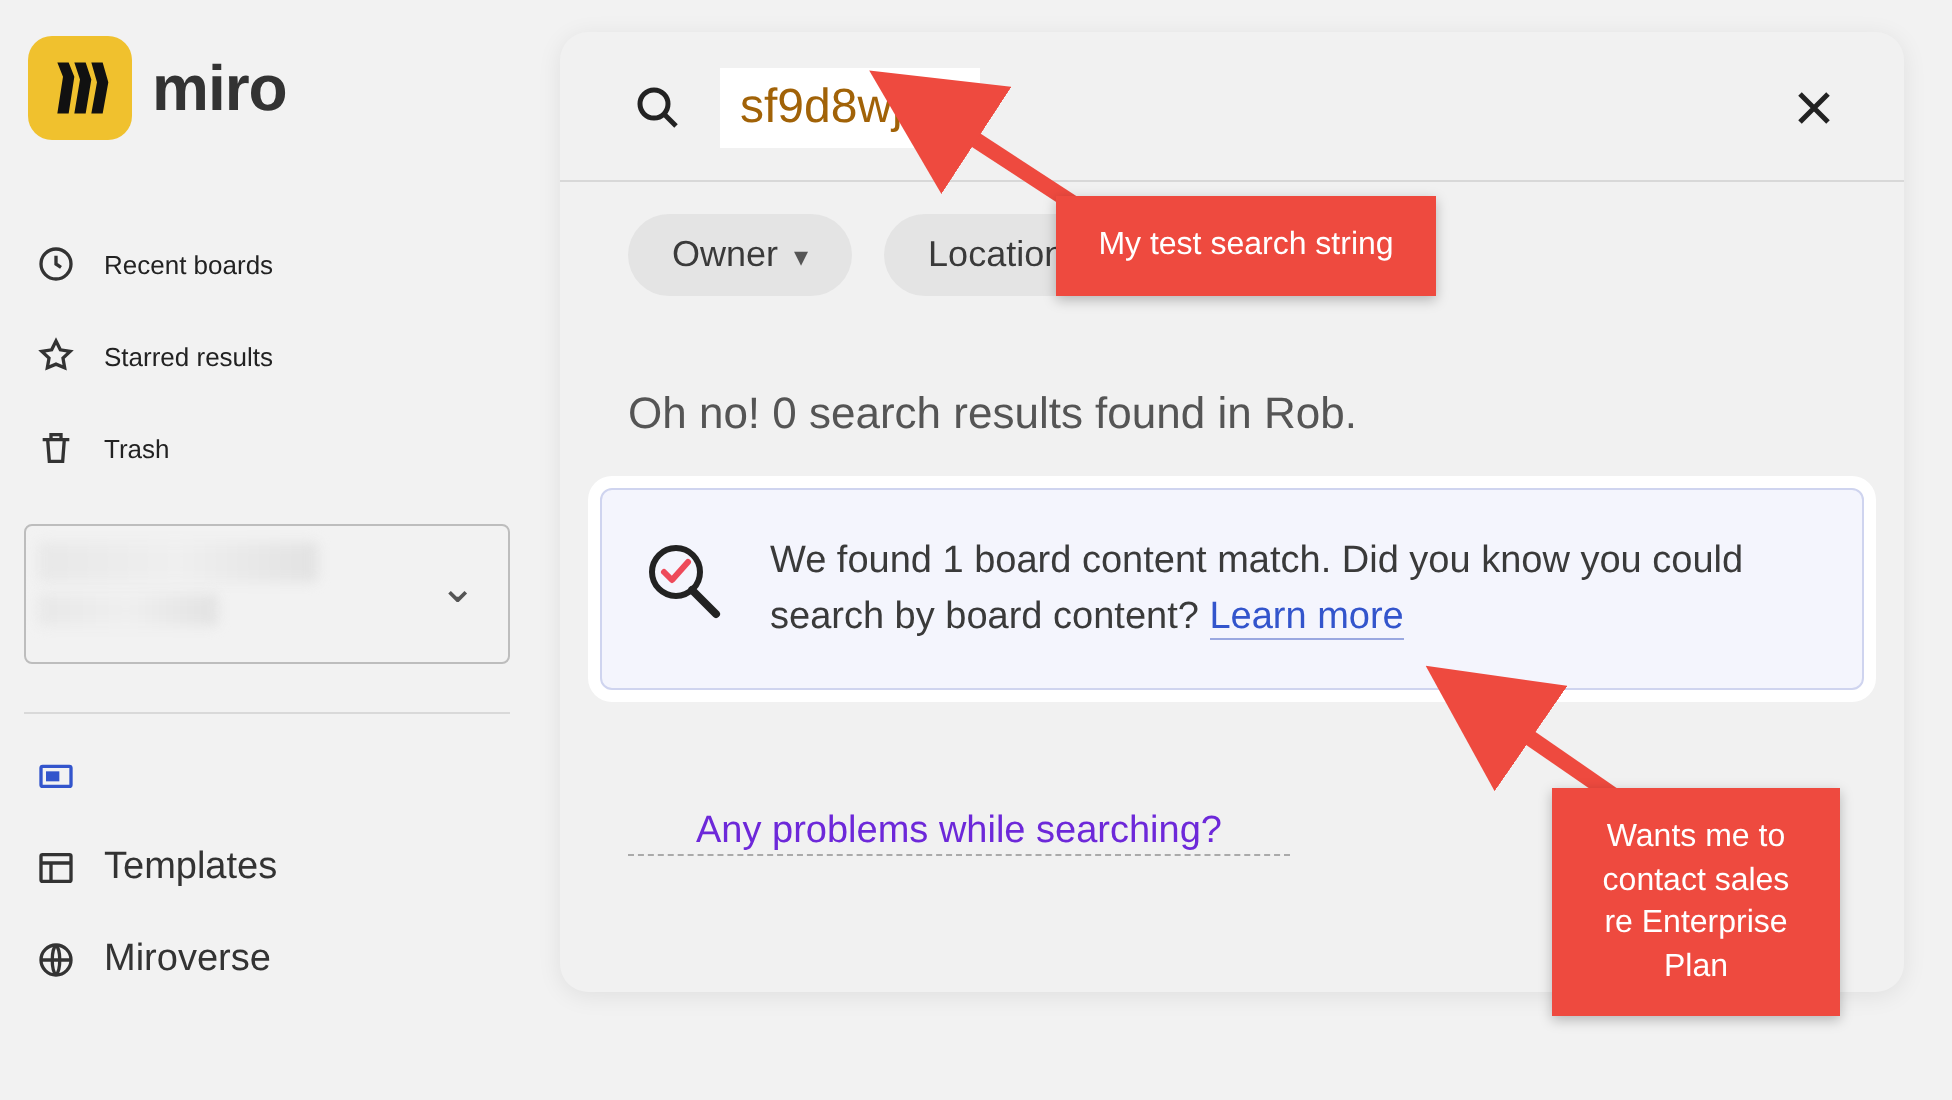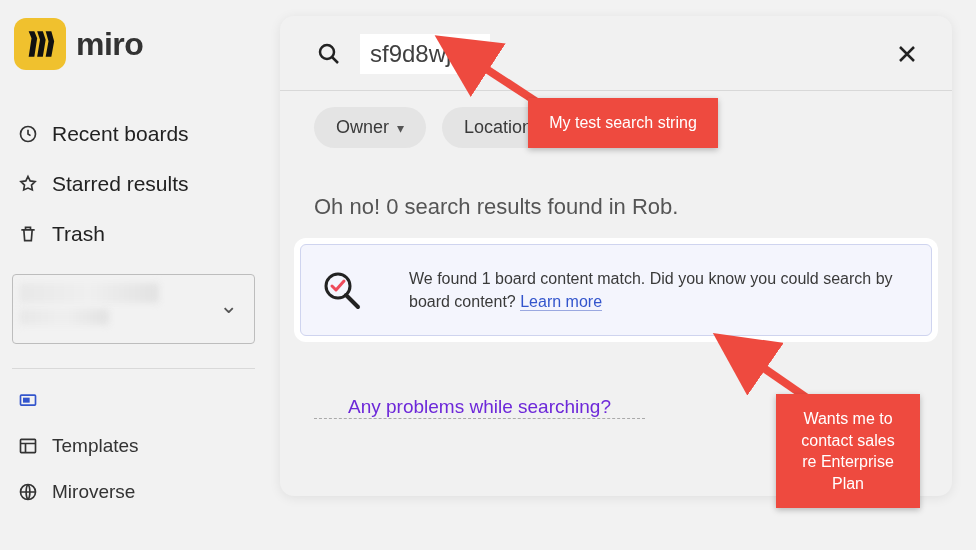--- a/index.html
+++ b/index.html
@@ -38,21 +38,21 @@
     .logo-text {
       font-size: 32px;
       font-weight: 700;
       letter-spacing: -0.5px;
     }
     .nav-item {
       display: flex;
       align-items: center;
       gap: 14px;
       padding: 10px 6px;
-      font-size: 21px;
+      font-size: 13px;
       color: #222;
       cursor: pointer;
       margin: 6px 0;
     }
     .nav-item .ic { width: 20px; height: 20px; flex: none; display:flex; align-items:center; justify-content:center;}
     .team-select {
       margin-top: 18px;
       border: 1px solid #bdbdbd;
       border-radius: 4px;
       height: 70px;
@@ -117,21 +117,21 @@
       border-bottom: 1px solid #d8d8d8;
     }
     .search-icon-w { width:26px; display:flex; align-items:center; justify-content:center; margin-right:18px;}
     .search-input {
       flex: 1;
       border: none;
       background: #fff;
       font-size: 24px;
       padding: 6px 10px;
       outline: none;
-      color: #404040;
+      color: #a16207;
       max-width: 130px;
     }
     .spacer { flex:1; }
     .close-btn {
       width: 34px; height: 34px;
       display:flex; align-items:center; justify-content:center;
       cursor:pointer;
       font-size: 28px;
     }
     .filters {
@@ -166,24 +166,23 @@
       gap: 22px;
       align-items: flex-start;
       box-shadow: 0 0 0 6px #fff;
     }
     .info-icon {
       width: 42px; height: 42px; flex:none;
       position: relative;
       margin-top:2px;
     }
     .info-text {
-      font-size: 16px;
+      font-size: 19px;
       color: #3a3a3a;
       line-height: 1.45;
-      margin-left: 24px;
     }
     .learn-more {
       color: #3355cc;
       border-bottom: 1px solid #9aa8e0;
       cursor: pointer;
     }
     .problems {
       padding: 30px 34px 0;
       font-size: 19px;
       color: #6d28d9;

